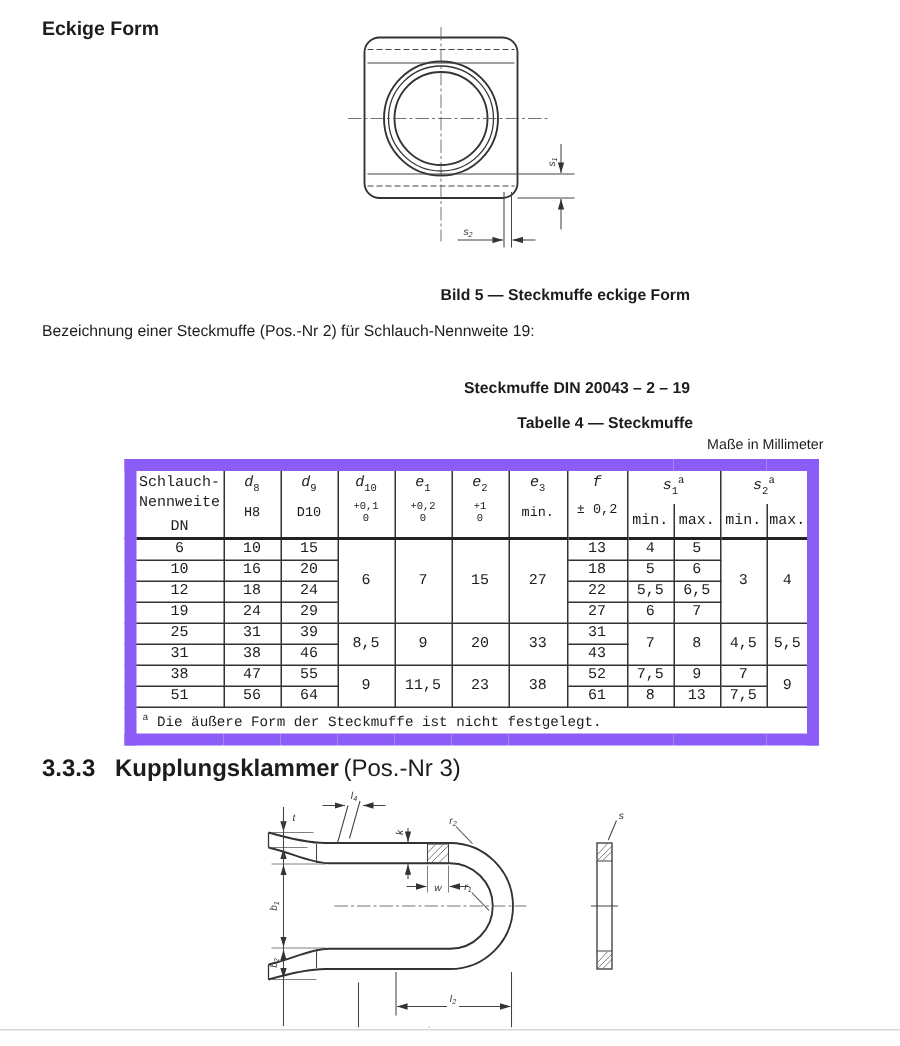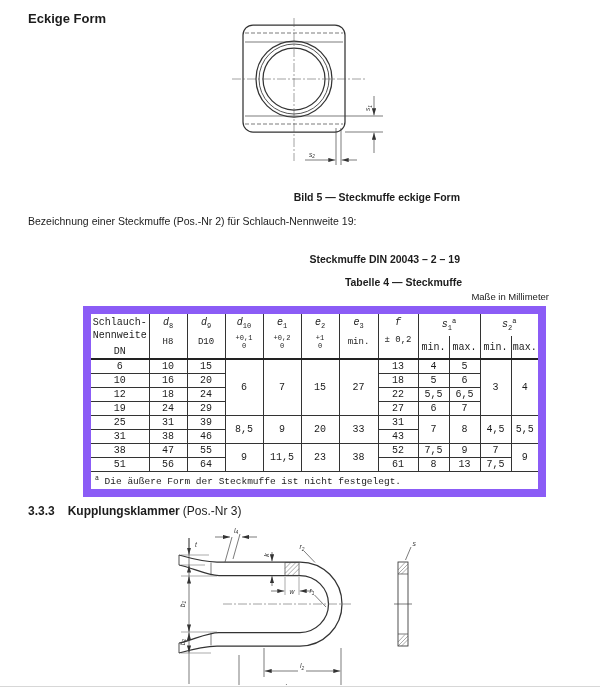--- a/index.html
+++ b/index.html
@@ -6,21 +6,21 @@
   .page{position:relative;width:600px;height:697px;background:#fff;overflow:hidden;
         font-family:"Liberation Sans","DejaVu Sans",sans-serif;color:#1c1c1c;}
   .abs{position:absolute;}
   .sec-head{left:28px;top:11px;font-size:13px;font-weight:bold;}
   .cap{font-weight:bold;font-size:10.5px;text-align:right;}
   .bild{left:80px;top:191px;width:380px;}
   .para{left:28px;top:215px;font-size:10.5px;}
   .desig{left:80px;top:253px;width:380px;}
   .tabcap{left:82px;top:276px;width:380px;}
   .units{left:399px;top:291px;width:150px;text-align:right;font-size:9.5px;}
-  .subsec{left:28px;top:504px;font-size:12px;}
+  .subsec{left:28px;top:504px;font-size:16px;}
   .subsec .num{font-weight:bold;margin-right:13px;}
   .subsec .ttl{font-weight:bold;}
   .subsec .sfx{margin-left:3px;}
   .page-line{left:0;top:686px;width:600px;height:1px;background:#d7d7d7;}
 
   table.spec{position:absolute;left:83px;top:306px;border-collapse:collapse;table-layout:fixed;
              width:458px;border:8px solid #8b5cf6;font-family:Liberation Mono, monospace;}
   .spec th,.spec td{border:1px solid #333;text-align:center;font-weight:normal;padding:0;}
   .spec thead th{font-size:10px;vertical-align:top;border-bottom:2px solid #222;}
   .spec th.nb{border-bottom:none;}

